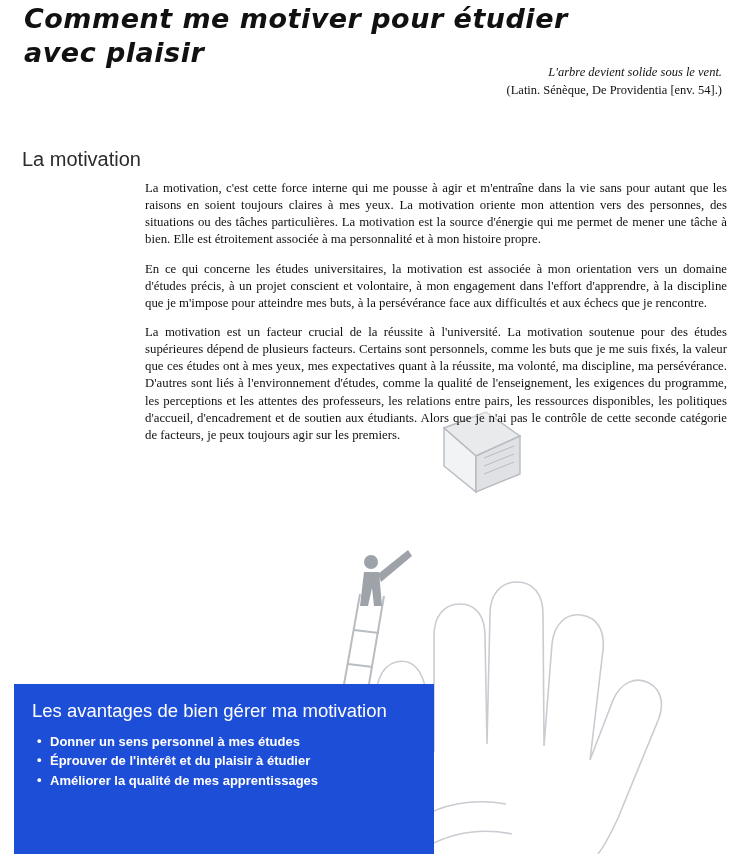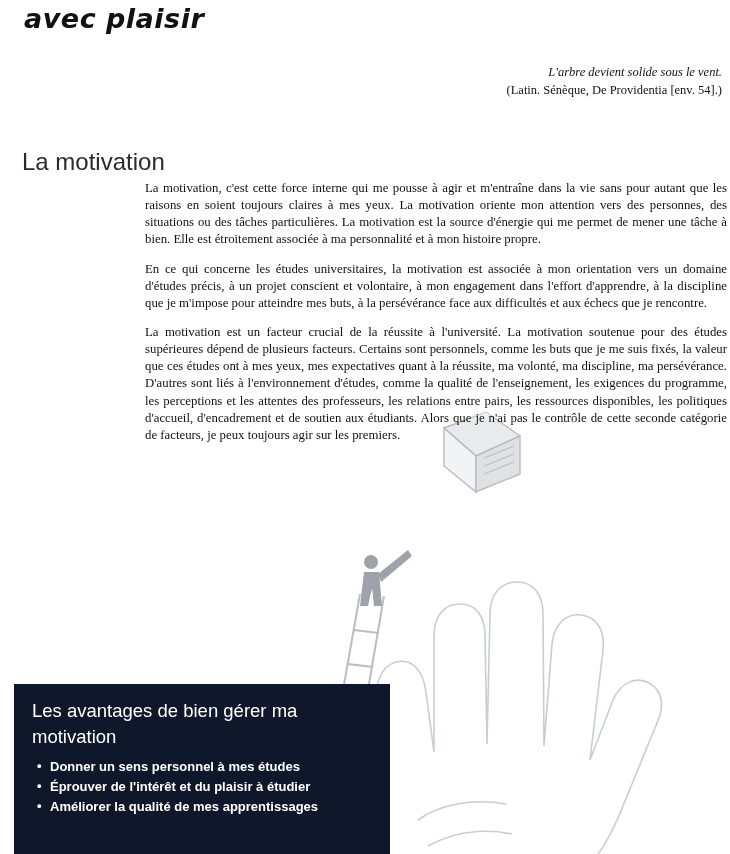--- a/index.html
+++ b/index.html
@@ -55,21 +55,21 @@
   .epigraph .it {
     font-style: italic;
   }
 
   
   .section-heading {
     position: absolute;
     left: 22px;
     top: 148px;
     font-family: "Liberation Sans", sans-serif;
-    font-size: 24px;
+    font-size: 20px;
     font-weight: normal;
     color: #2b2b2b;
   }
 
   
   .body-col {
     position: absolute;
     left: 145px;
     top: 180px;
     width: 582px;
@@ -94,23 +94,23 @@
   }
   .illustration svg {
     display: block;
   }
 
   
   .callout {
     position: absolute;
     left: 14px;
     top: 684px;
-    width: 376px;
+    width: 420px;
     height: 170px;
-    background: #0f172a;
+    background: #1d4ed8;
     color: #ffffff;
     z-index: 3;
     box-sizing: border-box;
     padding: 14px 18px 10px 18px;
   }
   .callout-title {
     font-family: "Liberation Sans", sans-serif;
     font-size: 18.5px;
     line-height: 1.38;
     font-weight: normal;
@@ -137,20 +137,21 @@
     top: -1px;
     font-size: 13px;
   }
 </style>
 </head>
 <body>
 
 <div class="page">
 
   <div class="title">
+    <span>Comment me motiver pour étudier</span>
     <span class="title-line2">avec plaisir</span>
   </div>
 
   <div class="epigraph">
     <div class="it">L'arbre devient solide sous le vent.</div>
     <div>(Latin. Sénèque, De Providentia [env. 54].)</div>
   </div>
 
   <div class="section-heading">La motivation</div>
 

